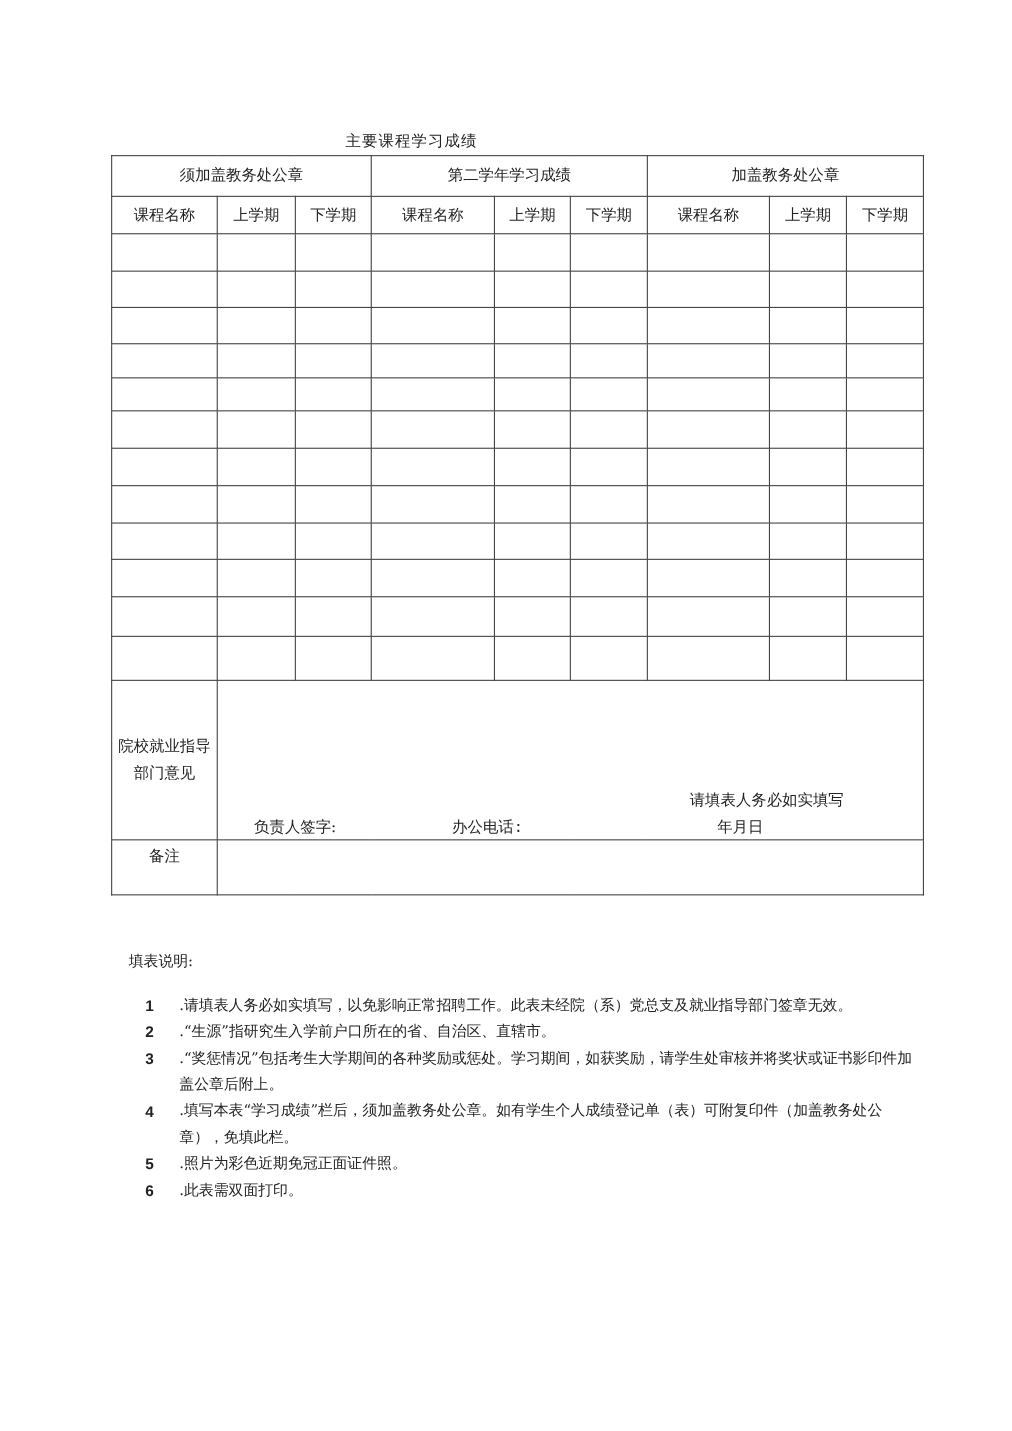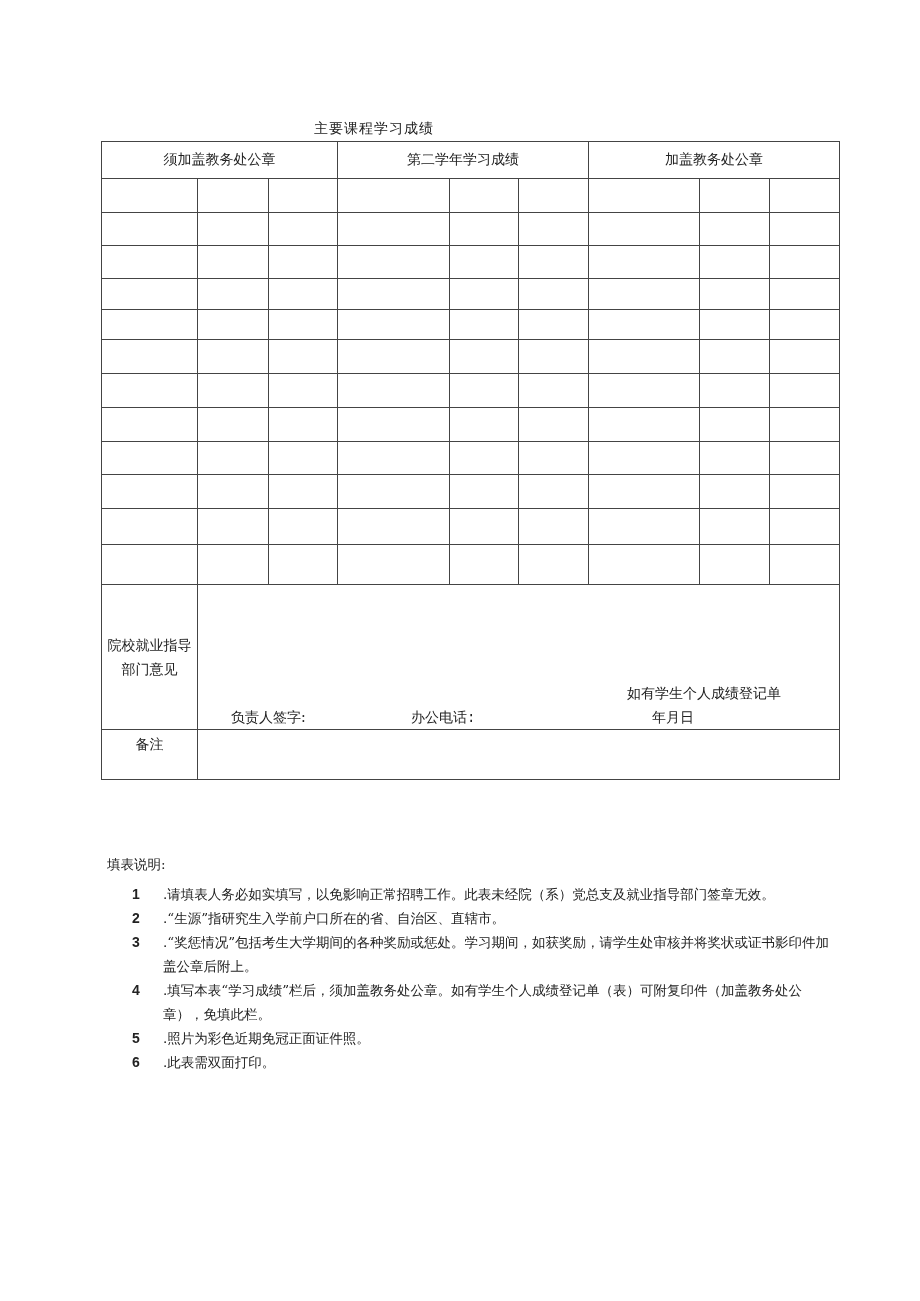--- a/index.html
+++ b/index.html
@@ -4,21 +4,21 @@
 <style>
   html, body { margin: 0; padding: 0; background: #ffffff; }
   body { width: 920px; height: 1301px; position: relative; overflow: hidden;
          font-family: "DejaVu Serif", "Liberation Serif", serif; color: #222; }
   .page-title { position: absolute; left: 0; width: 748px; top: 120px; text-align: center;
                 font-size: 14px; letter-spacing: 1px; }
   table.grades { position: absolute; left: 101px; top: 141px; width: 739px;
                  border-collapse: collapse; table-layout: fixed; font-size: 14px; }
   table.grades td { border: 1.3px solid #444; padding: 0; text-align: center; vertical-align: middle; }
   .notes { position: absolute; left: 101px; top: 846px; width: 740px; font-size: 13.5px; line-height: 24px; }
-  .notes .head { margin: 6px; }
+  .notes .head { margin: 16px; }
   .note { position: relative; padding-left: 62px; }
   .note .num { position: absolute; left: 31px; top: 0; font-family: "Liberation Sans", sans-serif; font-weight: bold; font-size: 14px; }
   .note .txt { display: block; padding-left: 0; }
   .opinion-cell { position: relative; }
   .abs { position: absolute; white-space: nowrap; }
 </style>
 </head>
 <body>
 
 <div class="page-title">主要课程学习成绩</div>
@@ -34,20 +34,31 @@
     <col style="width:111px">
       <col style="width:70px">
       <col style="width:70px">
   </colgroup>
   <tbody id="grades-body">
     <tr style="height:37px">
       <td colspan="3">须加盖教务处公章</td>
       <td colspan="3">第二学年学习成绩</td>
       <td colspan="3">加盖教务处公章</td>
     </tr>
+    <tr style="height:34px">
+      <td>课程名称</td>
+      <td>上学期</td>
+      <td>下学期</td>
+      <td>课程名称</td>
+      <td>上学期</td>
+      <td>下学期</td>
+      <td>课程名称</td>
+      <td>上学期</td>
+      <td>下学期</td>
+    </tr>
 
     <tr style="height: 34px;">
         <td></td>
         <td></td>
         <td></td>
         <td></td>
         <td></td>
         <td></td>
         <td></td>
         <td></td>
@@ -175,21 +186,21 @@
         <td></td>
       </tr>
     <tr style="height:145px">
       <td style="line-height:24px;">
         <div>院校就业指导</div>
         <div>部门意见</div>
       </td>
       <td colspan="8" class="opinion-cell">
         <span class="abs" style="left:33px; top:124px;">负责人签字:</span>
         <span class="abs" style="left:213px; top:124px;font-family:Liberation Mono, monospace;">办公电话:</span>
-        <span class="abs" style="left:429px; top:100px;">如有学生个人成绩登记单</span>
+        <span class="abs" style="left:429px; top:100px;">请填表人务必如实填写</span>
         <span class="abs" style="left:454px; top:124px;">年月日</span>
       </td>
     </tr>
     <tr style="height:50px">
       <td style="vertical-align:top; padding-top:6px;"><span>备注</span></td>
       <td colspan="8"></td>
     </tr>
   </tbody>
 </table>
 

